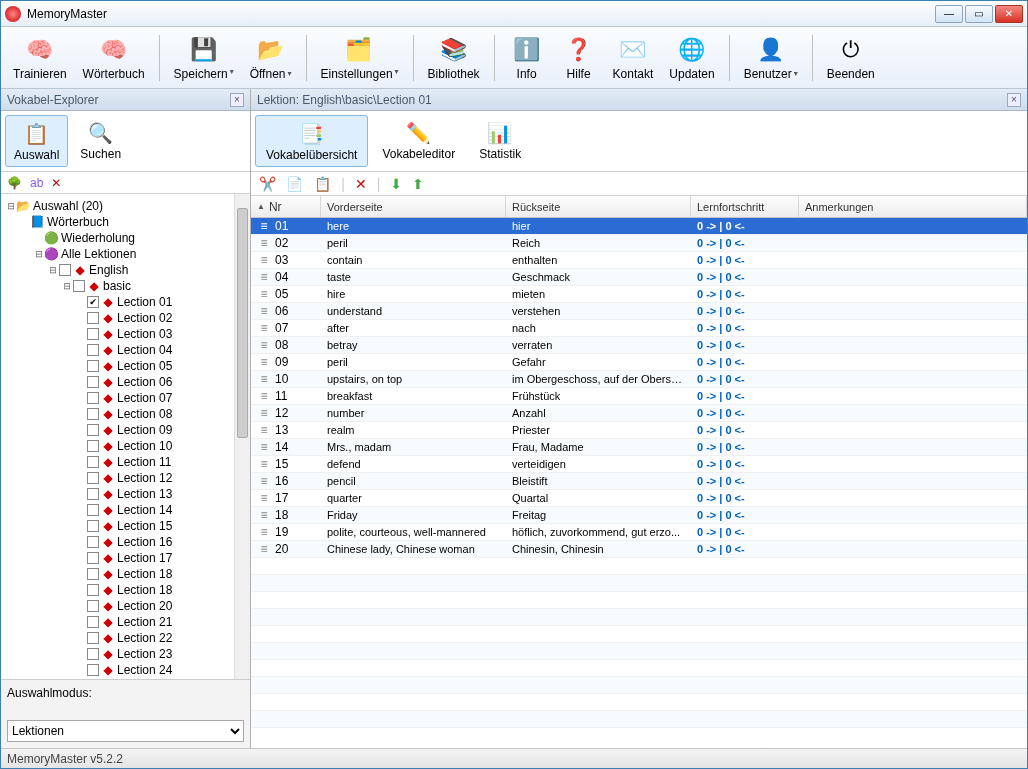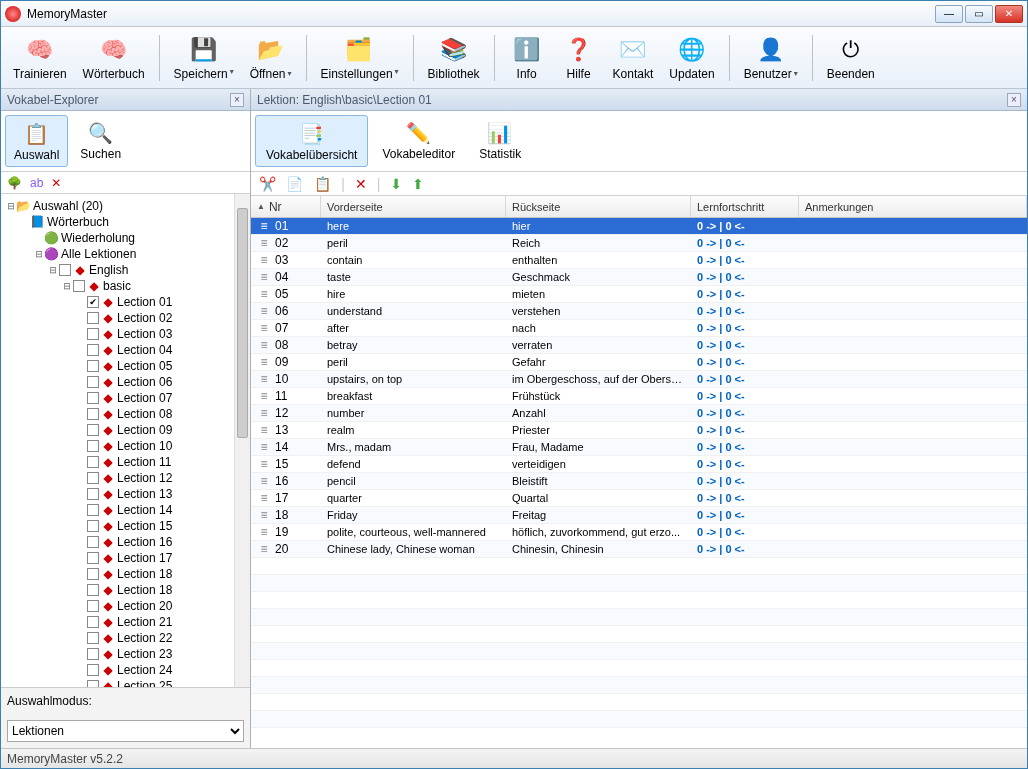--- a/index.html
+++ b/index.html
@@ -367,21 +367,21 @@
             <span class="exp"></span>
             <span class="cb"></span>
             <span class="ic red">◆</span>
             <span>Lection 25</span>
           </div>
           <div class="tree-scrollbar">
           <div class="thumb" style="top:14px;height:230px"></div>
         </div>
       </div>
       <div class="auswahl-footer">
-        <div style="margin-bottom:12px">Auswahlmodus:</div>
+        <div style="margin-bottom:20px">Auswahlmodus:</div>
         <select>
           <option>Lektionen</option>
         </select>
       </div>
     </div>
 
     <div class="right-pane">
       <div class="panel-title">
         <span>Lektion: English\basic\Lection 01</span>
         <span class="x">×</span>

